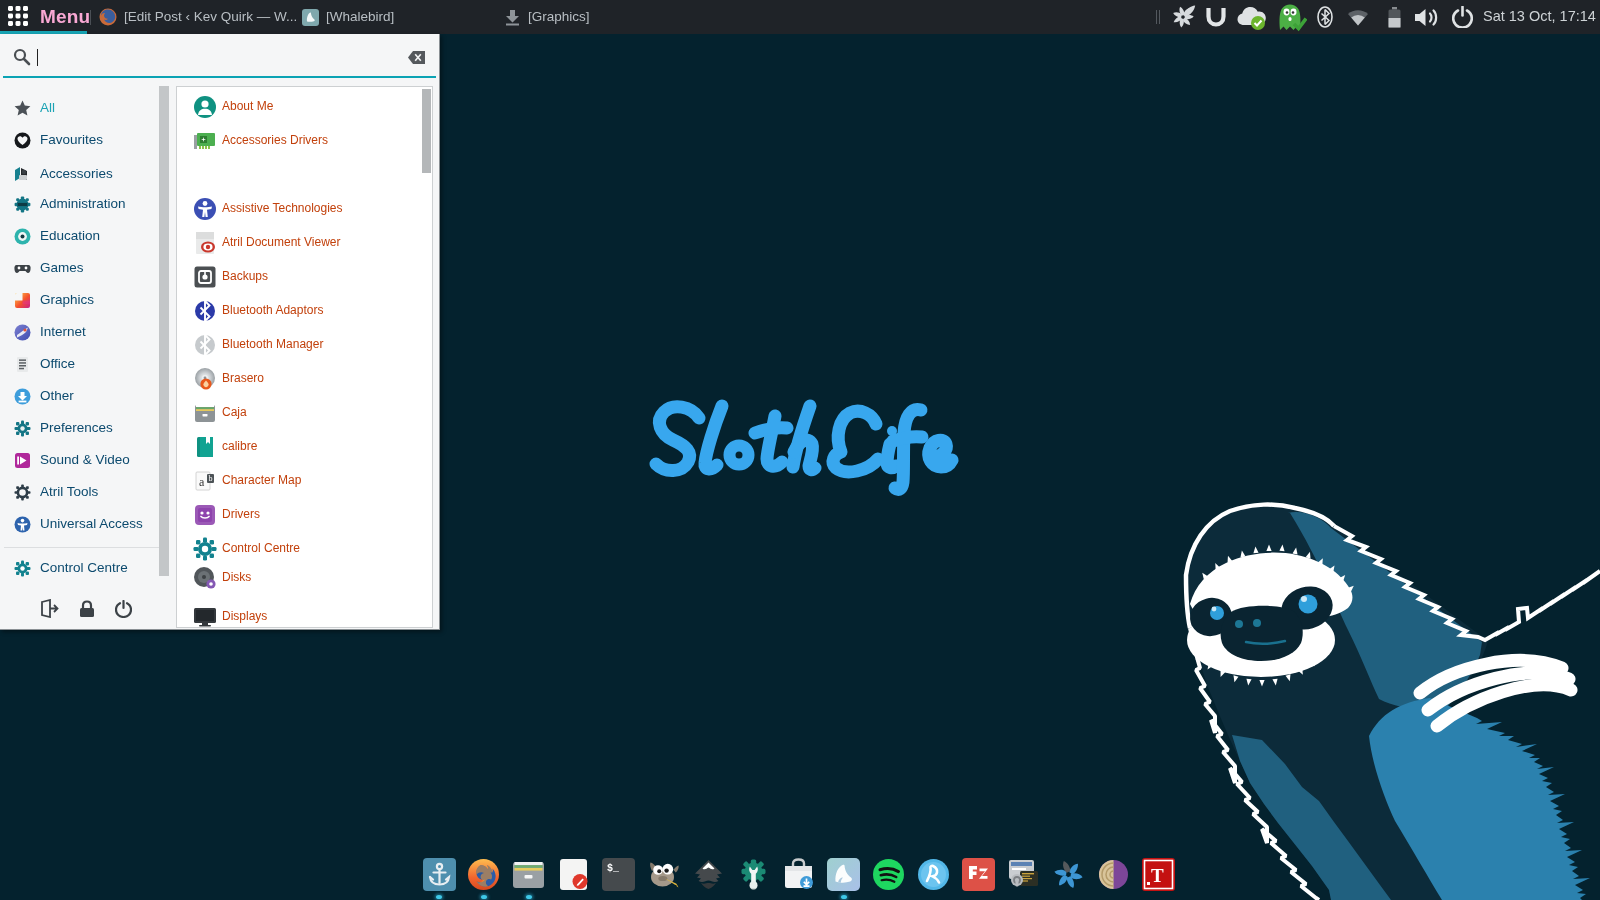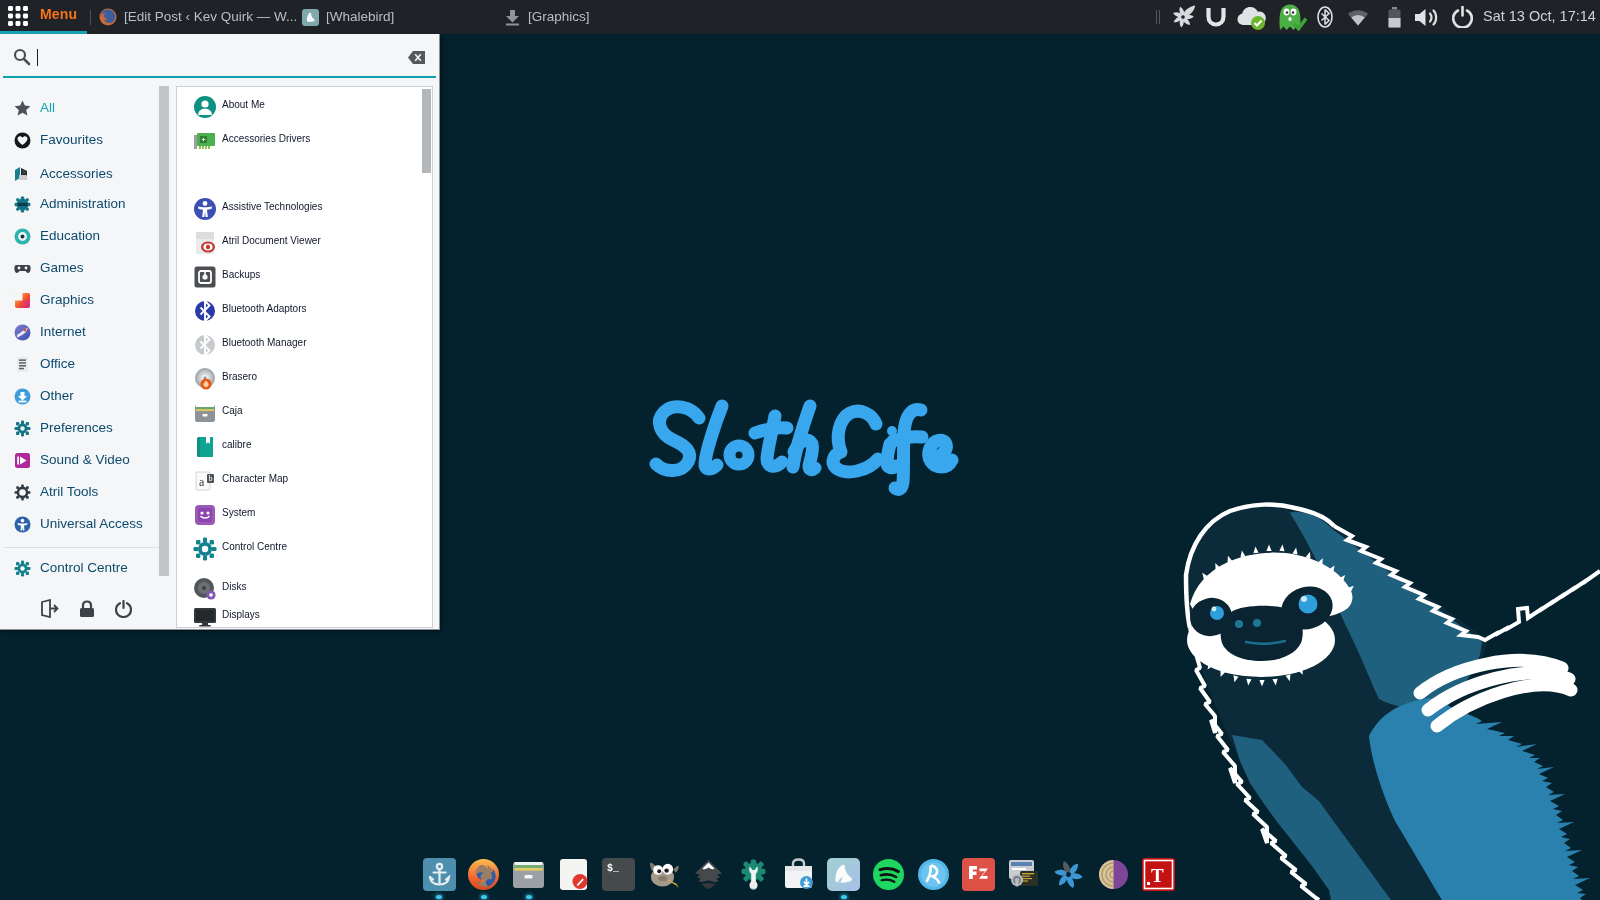--- a/index.html
+++ b/index.html
@@ -1,37 +1,37 @@
 <!DOCTYPE html>
 <html><head><meta charset="utf-8">
 <style>
 *{margin:0;padding:0;box-sizing:border-box}
 html,body{width:1600px;height:900px;overflow:hidden;background:#04222e;font-family:"Liberation Sans",sans-serif}
 #stage{position:absolute;top:0;left:0;width:1600px;height:900px;overflow:hidden}
 .abs{position:absolute}
 
 #panel{position:absolute;top:0;left:0;width:1600px;height:34px;background:#1f2328}
 #menubtn{position:absolute;top:0;left:0;width:87px;height:34px;border-bottom:3px solid #17a5b5}
-#menubtn .lbl{position:absolute;left:40px;top:6px;font-size:14px;font-weight:bold;color:#f97316;letter-spacing:0.2px}
+#menubtn .lbl{position:absolute;left:40px;top:6px;font-size:19px;font-weight:bold;color:#f9a8d4;letter-spacing:0.2px}
 .task{position:absolute;top:0;height:34px;color:#b9bfc4;font-size:13.5px}
 .task span{position:absolute;top:9px;white-space:nowrap}
 .psep{position:absolute;top:10px;width:1px;height:15px;background:#4a4f55}
 #clock{position:absolute;top:8px;left:1483px;color:#ced3d6;font-size:14.5px;font-weight:normal}
 
 #popup{position:absolute;left:0;top:34px;width:440px;height:596px;background:#f5f6f7;border-right:1px solid #8a9094;border-bottom:1px solid #8a9094;box-shadow:2px 2px 4px rgba(0,0,0,.4)}
 #searchline{position:absolute;left:3px;right:3px;top:42px;height:2px;background:#0ba3b4}
 #cursor{position:absolute;left:37px;top:15px;width:1px;height:17px;background:#222}
 .cat{position:absolute;left:0;width:156px;height:32px}
 .cat .ic{position:absolute;left:14px;top:8px;width:17px;height:17px}
 .cat .tx{position:absolute;left:40px;top:8px;font-size:13.5px;color:#0c4a6e;white-space:nowrap}
 #catsep{position:absolute;left:4px;top:513px;width:155px;height:1px;background:#dcdee0}
 #appbox{position:absolute;left:176px;top:52px;width:257px;height:542px;background:#fff;border:1px solid #cdd0d2}
 .app{position:absolute;left:0;width:255px;height:34px}
 .app .ic{position:absolute;left:16px;top:5px;width:24px;height:24px}
-.app .tx{position:absolute;left:45px;top:9px;font-size:10px;color:#0f172a;white-space:nowrap}
+.app .tx{position:absolute;left:45px;top:9px;font-size:12px;color:#c2410c;white-space:nowrap}
 #catscroll{position:absolute;left:159px;top:52px;width:10px;height:490px;background:#c3c6c8;border-radius:0px}
 #appscroll{position:absolute;right:1px;top:2px;width:9px;height:84px;background:#b4b7b9}
 
 .dk{position:absolute;top:858px;width:33px;height:33px}
 .dot{position:absolute;top:895px;width:6px;height:4px;border-radius:50%;background:#3fc9e8;box-shadow:0 0 3px 1.5px rgba(50,190,230,.45)}
 </style></head>
 <body>
 <div id="stage">
 <svg id="wall" style="position:absolute;left:0;top:0" width="1600" height="900" viewBox="0 0 1600 900">
 
@@ -505,40 +505,40 @@
           <span class="tx">Character Map</span>
         </div>
     <div class="app" style="top:411px">
           <svg class="ic" viewBox="0 0 24 24">
             <rect x="2" y="2" width="20" height="20" rx="4" fill="#9b59b6"></rect>
             <rect x="5" y="5" width="14" height="14" rx="2" fill="#8e44ad"></rect>
             <circle cx="9" cy="10" r="1.6" fill="#fff"></circle>
             <circle cx="15" cy="10" r="1.6" fill="#fff"></circle>
             <path d="M8 13.5 C9.5 15.5 14.5 15.5 16 13.5" fill="none" stroke="#fff" stroke-width="1.6" stroke-linecap="round"></path>
           </svg>
-          <span class="tx">System</span>
+          <span class="tx">Drivers</span>
         </div>
     <div class="app" style="top:445px">
           <svg class="ic" viewBox="0 0 24 24">
             <circle cx="12" cy="12" r="7" fill="#12828f"></circle>
             <g fill="#12828f">
               <rect x="10" y="0.5" width="4" height="5" rx="1.2"></rect>
               <rect x="10" y="18.5" width="4" height="5" rx="1.2"></rect>
               <rect x="0.5" y="10" width="5" height="4" rx="1.2"></rect>
               <rect x="18.5" y="10" width="5" height="4" rx="1.2"></rect>
               <rect x="3" y="3" width="4.4" height="4.4" rx="1.2"></rect>
               <rect x="16.6" y="3" width="4.4" height="4.4" rx="1.2"></rect>
               <rect x="3" y="16.6" width="4.4" height="4.4" rx="1.2"></rect>
               <rect x="16.6" y="16.6" width="4.4" height="4.4" rx="1.2"></rect>
             </g>
             <circle cx="12" cy="12" r="3.2" fill="#fff"></circle>
           </svg>
           <span class="tx">Control Centre</span>
         </div>
-    <div class="app" style="top:485px">
+    <div class="app" style="top:474px">
           <svg class="ic" viewBox="0 0 24 24">
             <circle cx="11" cy="11" r="10" fill="#51565a"></circle>
             <circle cx="11" cy="11" r="6" fill="#6b7175"></circle>
             <circle cx="11" cy="11" r="2" fill="#3c4043"></circle>
             <circle cx="18" cy="18" r="4.6" fill="#8458b3"></circle>
             <circle cx="18" cy="18" r="1.8" fill="#fff"></circle>
           </svg>
           <span class="tx">Disks</span>
         </div>
     <div class="app" style="top:513px">

